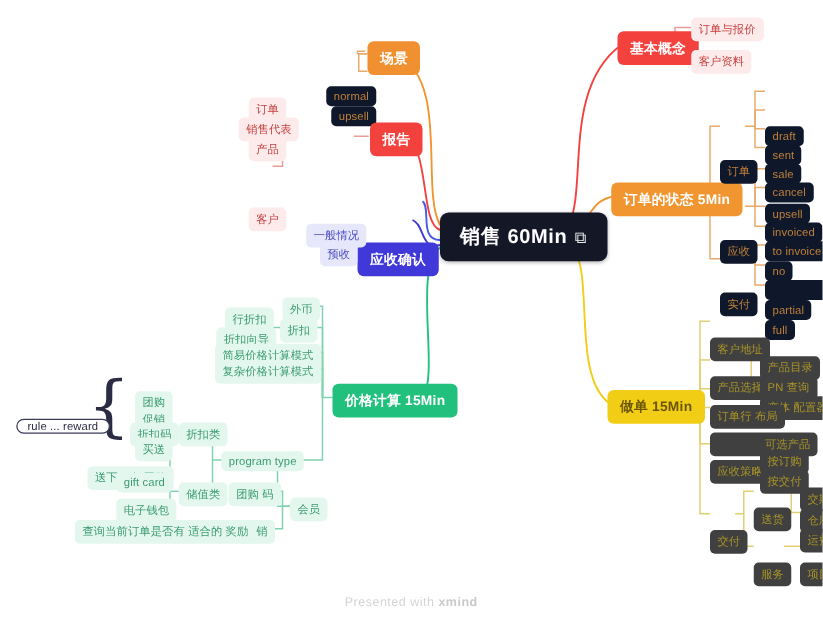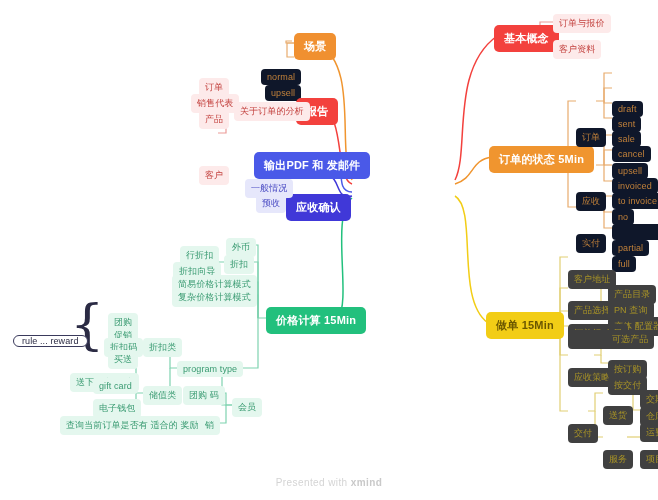--- a/index.html
+++ b/index.html
@@ -173,20 +173,24 @@
       <path d="M143,393 L136,393 L136,385 L128,385"></path>
       <path d="M136,393 L136,406 L128,406"></path>
 
       <path d="M232,405 L226,405 L226,393 L219,393"></path>
       <path d="M226,405 L226,423 L219,423"></path>
 
       <path d="M198,423 L191,423 L185,423"></path>
     </g>
   </svg>
 
+  <div class="node central" style="left:352px;top:170px;">
+    <span>销售 60Min</span>
+    <span class="ic">⧉</span>
+  </div>
 
   <div class="node main red" style="left:494px;top:25px;">
     <span>基本概念</span>
   </div>
   <div class="node chip red" style="left:553px;top:14px;">
     <span>订单与报价</span>
   </div>
   <div class="node chip red" style="left:553px;top:40px;">
     <span>客户资料</span>
   </div>
@@ -254,21 +258,21 @@
   <div class="node chip yellow" style="left:608px;top:281px;">
     <span>PN 查询</span>
     </div>
   <div class="node chip yellow" style="left:608px;top:297px;">
     <span>变体 配置器</span>
     </div>
 
   <div class="node chip yellow" style="left:568px;top:304px;">
     <span>订单行 布局</span>
     </div>
-  <div class="node chip yellow" style="left:568px;top:310px;padding-left:44px;">
+  <div class="node chip yellow" style="left:568px;top:326px;padding-left:44px;">
     <span>可选产品</span>
     </div>
 
   <div class="node chip yellow" style="left:568px;top:348px;">
     <span>应收策略</span>
     </div>
   <div class="node chip yellow" style="left:608px;top:340px;">
     <span>按订购</span>
     </div>
   <div class="node chip yellow" style="left:608px;top:356px;">
@@ -303,39 +307,33 @@
   <div class="node chip orange" style="left:261px;top:34px;">
     <span>normal</span>
     </div>
   <div class="node chip orange" style="left:265px;top:50px;">
     <span>upsell</span>
     </div>
 
   <div class="node main red" style="left:296px;top:98px;">
     <span>报告</span>
   </div>
-  <div class="node chip red" style="left:234px;top:102px;">
-    <span>关于订单的分析</span>
-    </div>
   <div class="node chip red" style="left:199px;top:78px;">
     <span>订单</span>
     </div>
   <div class="node chip red" style="left:191px;top:94px;">
     <span>销售代表</span>
     </div>
   <div class="node chip red" style="left:199px;top:110px;">
     <span>产品</span>
     </div>
   <div class="node chip red" style="left:199px;top:126px;margin-top:40px;">
     <span>客户</span>
     </div>
 
-  <div class="node main blue2" style="left:254px;top:152px;">
-    <span>输出PDF 和 发邮件</span>
-  </div>
 
   <div class="node main blue" style="left:286px;top:182px;">
     <span>应收确认</span>
   </div>
   <div class="node chip blue" style="left:245px;top:179px;">
     <span>一般情况</span>
     </div>
   <div class="node chip blue" style="left:256px;top:194px;">
     <span>预收</span>
     </div>

